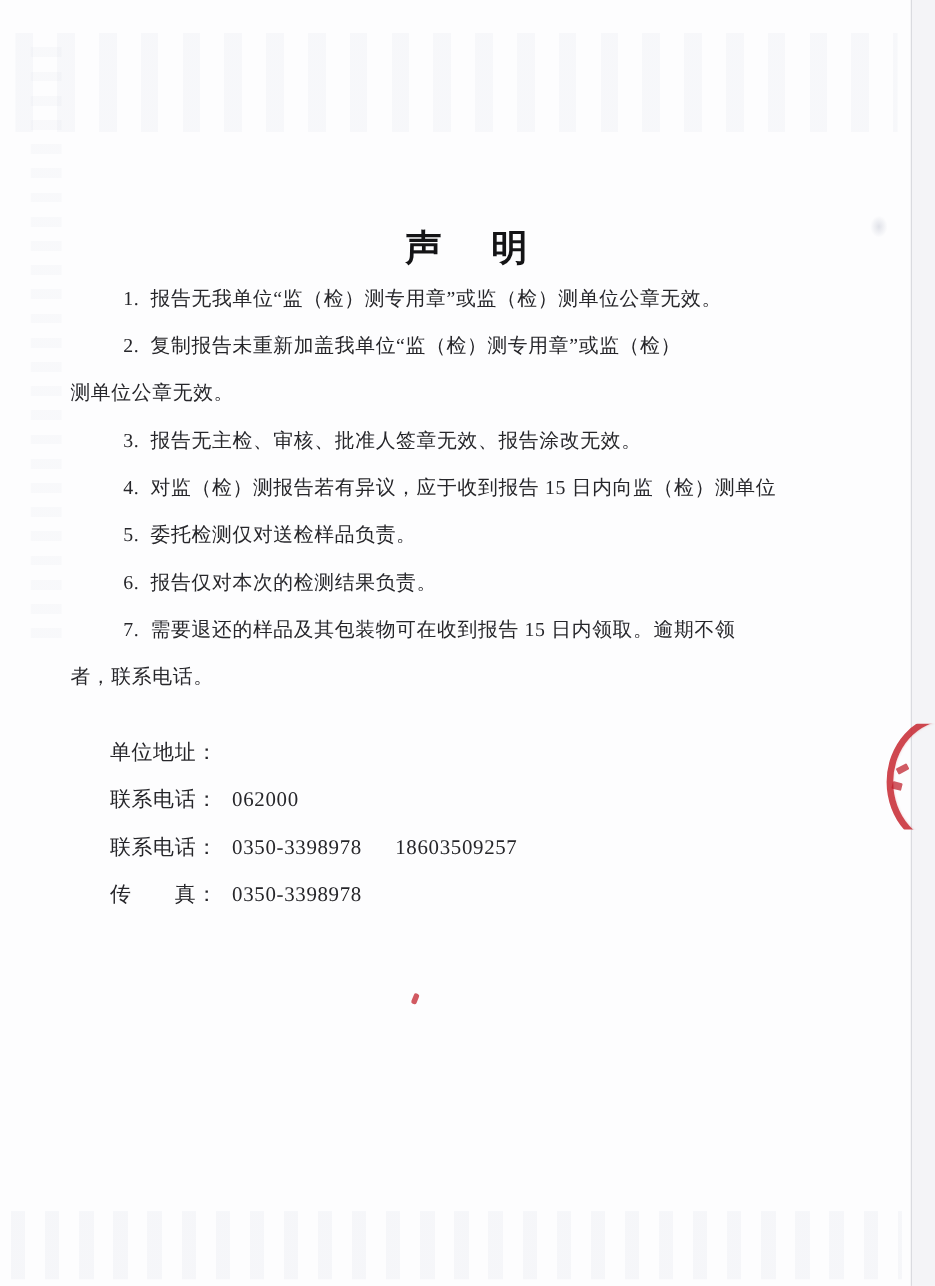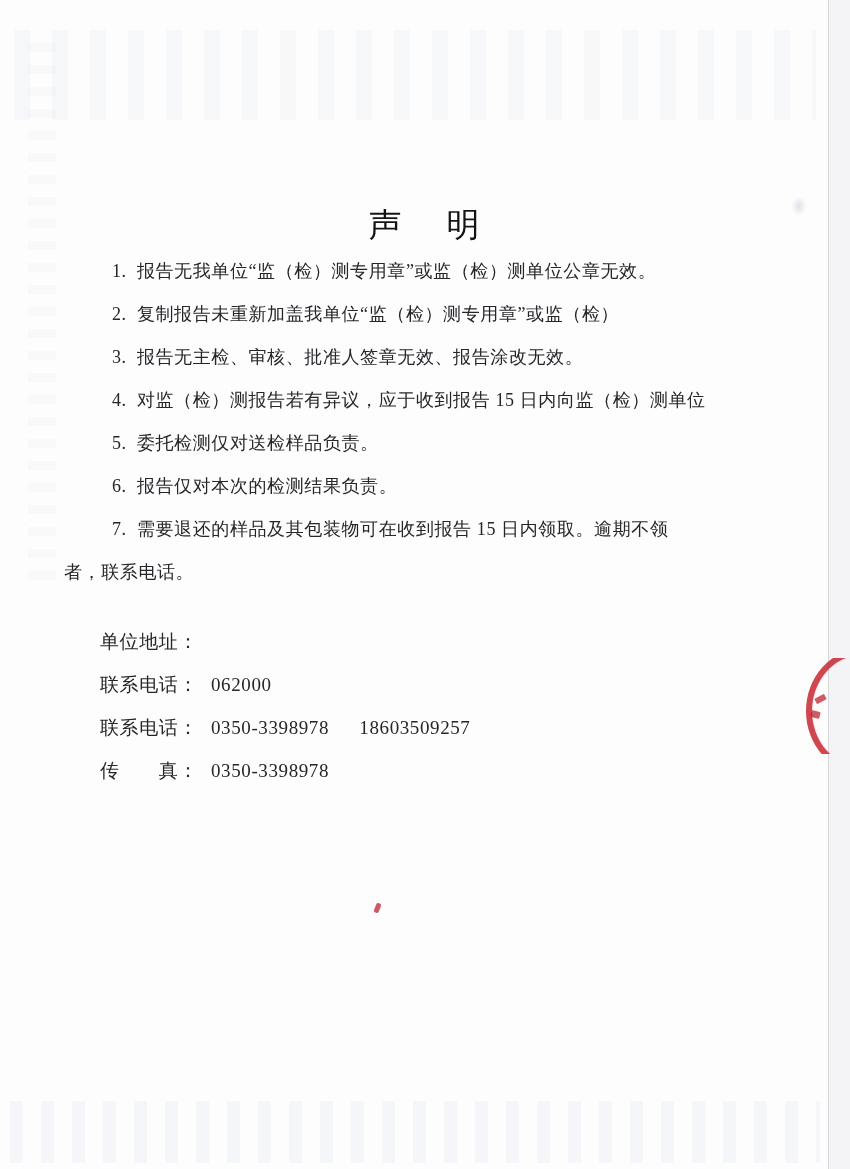--- a/index.html
+++ b/index.html
@@ -54,21 +54,21 @@
   .doc {
     position: absolute;
     left: 64px; top: 203px; width: 726px;
   }
   .doc-title {
     margin: 0;
     height: 44px;
     line-height: 44px;
     text-align: center;
     font-family: "Liberation Sans", "DejaVu Sans", sans-serif;
-    font-weight: normal;
+    font-weight: bold;
     font-size: 33px;
     letter-spacing: 6px;
     color: #141416;
     white-space: pre;
   }
   .statement { margin-top: 3px; }
   .line {
     height: 43px;
     line-height: 43px;
     font-size: 18px;
@@ -129,20 +129,21 @@
 <div class="scanner-strip"></div>
 <div class="paper-edge-line"></div>
 <div class="smudge-top-right"></div>
 
 <main class="doc">
   <h1 class="doc-title">声　明</h1>
 
   <section class="statement">
     <div class="line indent">1.  报告无我单位“监（检）测专用章”或监（检）测单位公章无效。</div>
     <div class="line indent">2.  复制报告未重新加盖我单位“监（检）测专用章”或监（检）</div>
+    <div class="line">测单位公章无效。</div>
     <div class="line indent">3.  报告无主检、审核、批准人签章无效、报告涂改无效。</div>
     <div class="line indent">4.  对监（检）测报告若有异议，应于收到报告 15 日内向监（检）测单位</div>
     <div class="line indent">5.  委托检测仅对送检样品负责。</div>
     <div class="line indent">6.  报告仅对本次的检测结果负责。</div>
     <div class="line indent">7.  需要退还的样品及其包装物可在收到报告 15 日内领取。逾期不领</div>
     <div class="line">者，联系电话。</div>
   </section>
 
   <section class="contact">
     <div class="contact-row">

